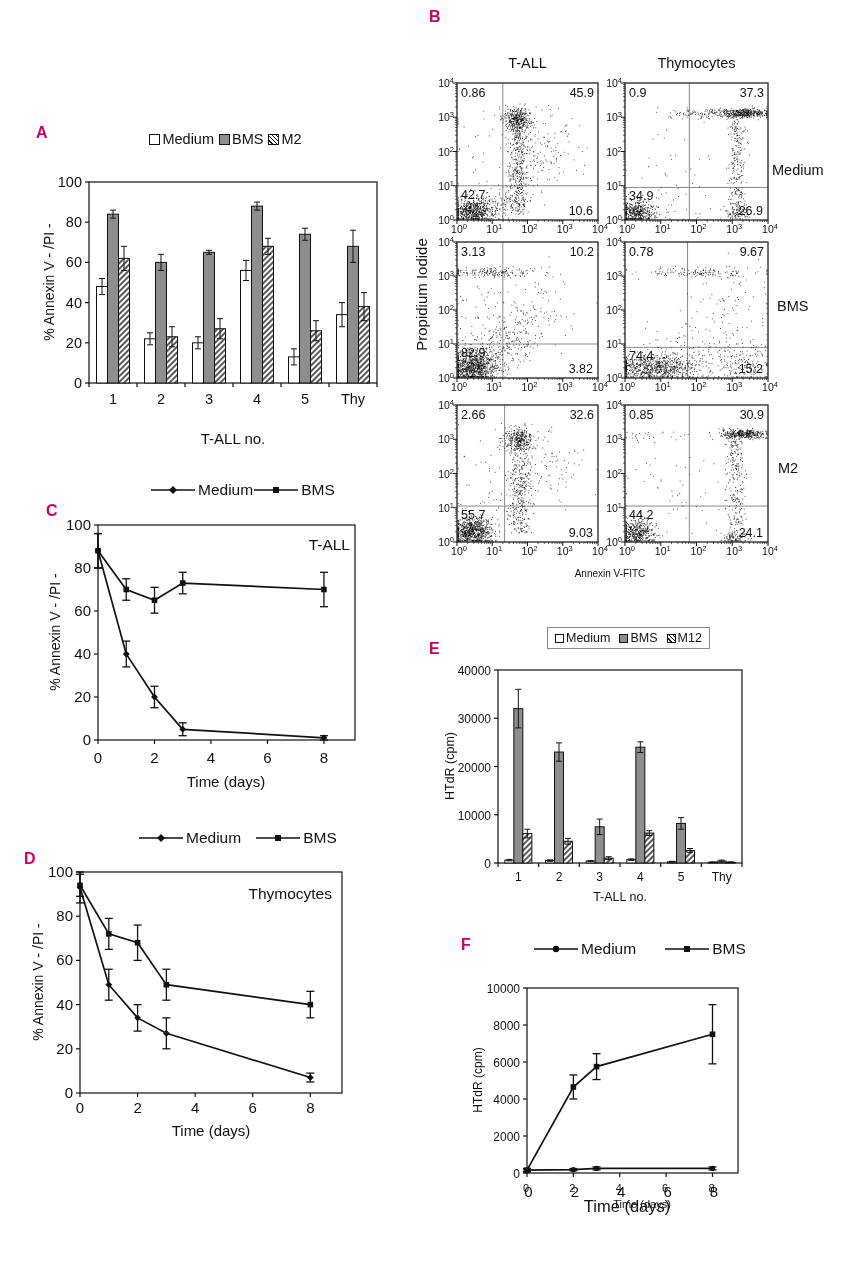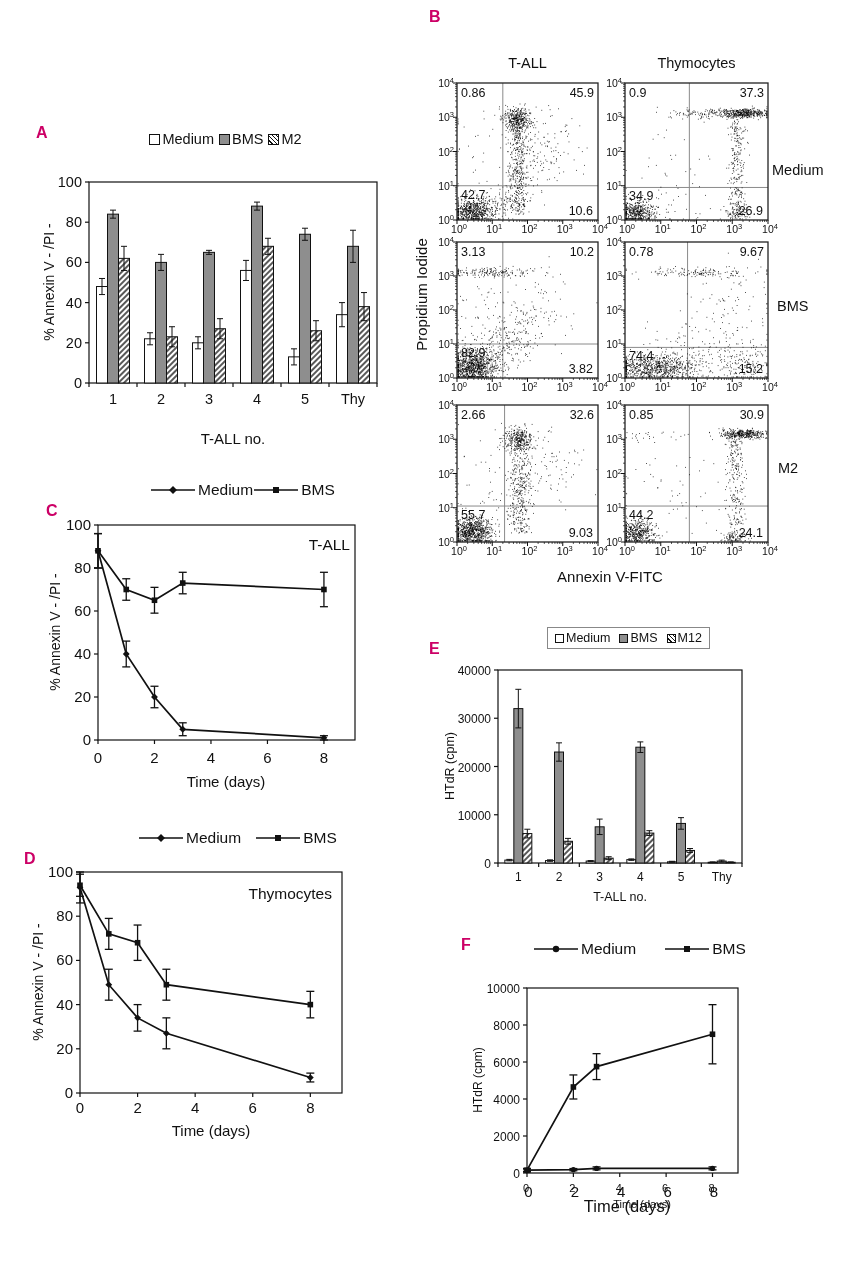--- a/index.html
+++ b/index.html
@@ -11,21 +11,21 @@
   .li{display:flex;align-items:center;gap:2px;white-space:nowrap;}
   .sw{display:inline-block;border:1.4px solid #111;box-sizing:border-box;}
   .sw11{width:11px;height:11px;}
   .sw9{width:9px;height:9px;}
   .sw-white{background:#fff;}
   .sw-gray{background:#8e8e8e;}
   .sw-hatch{background:repeating-linear-gradient(45deg,#fff 0 2px,#111 2px 3px);}
   .coltitle{position:absolute;text-align:center;font-size:14.5px;}
   .rowlabel{position:absolute;font-size:14.5px;}
   .vlabel{position:absolute;text-align:center;transform:rotate(-90deg);font-size:15px;}
-  .hlabel{position:absolute;text-align:center;font-size:15px;}
+  .hlabel{position:absolute;text-align:center;font-size:10px;}
   .lm svg{position:static;display:block;}
 </style>
 </head>
 <body>
 
 <div id="canvas">
 
   <div class="plabel" style="left:36px;top:124px">A</div>
   <div class="legend" style="left:118px;top:131px;width:215px;justify-content:center;gap:5px;font-size:14.5px">
     <span class="li">

